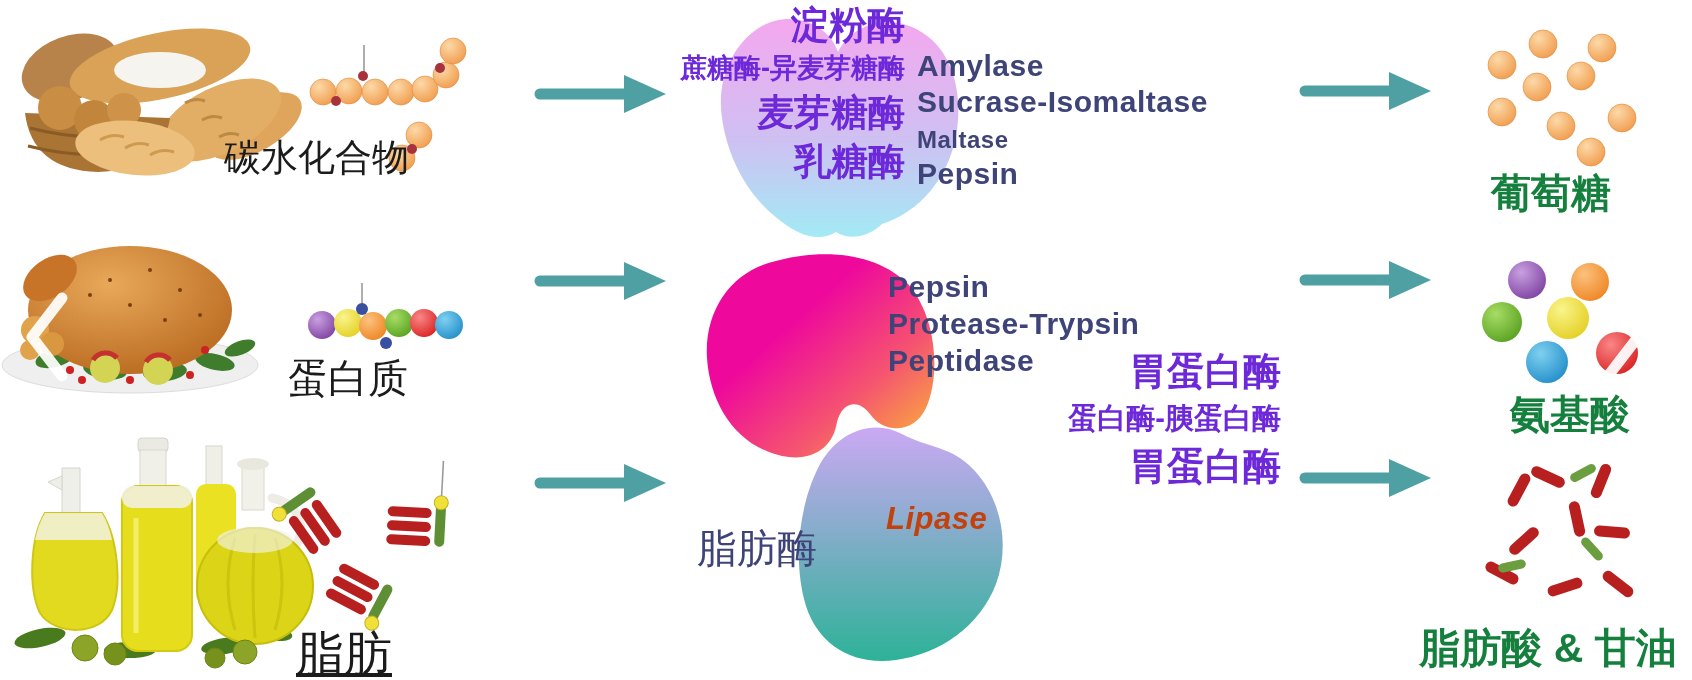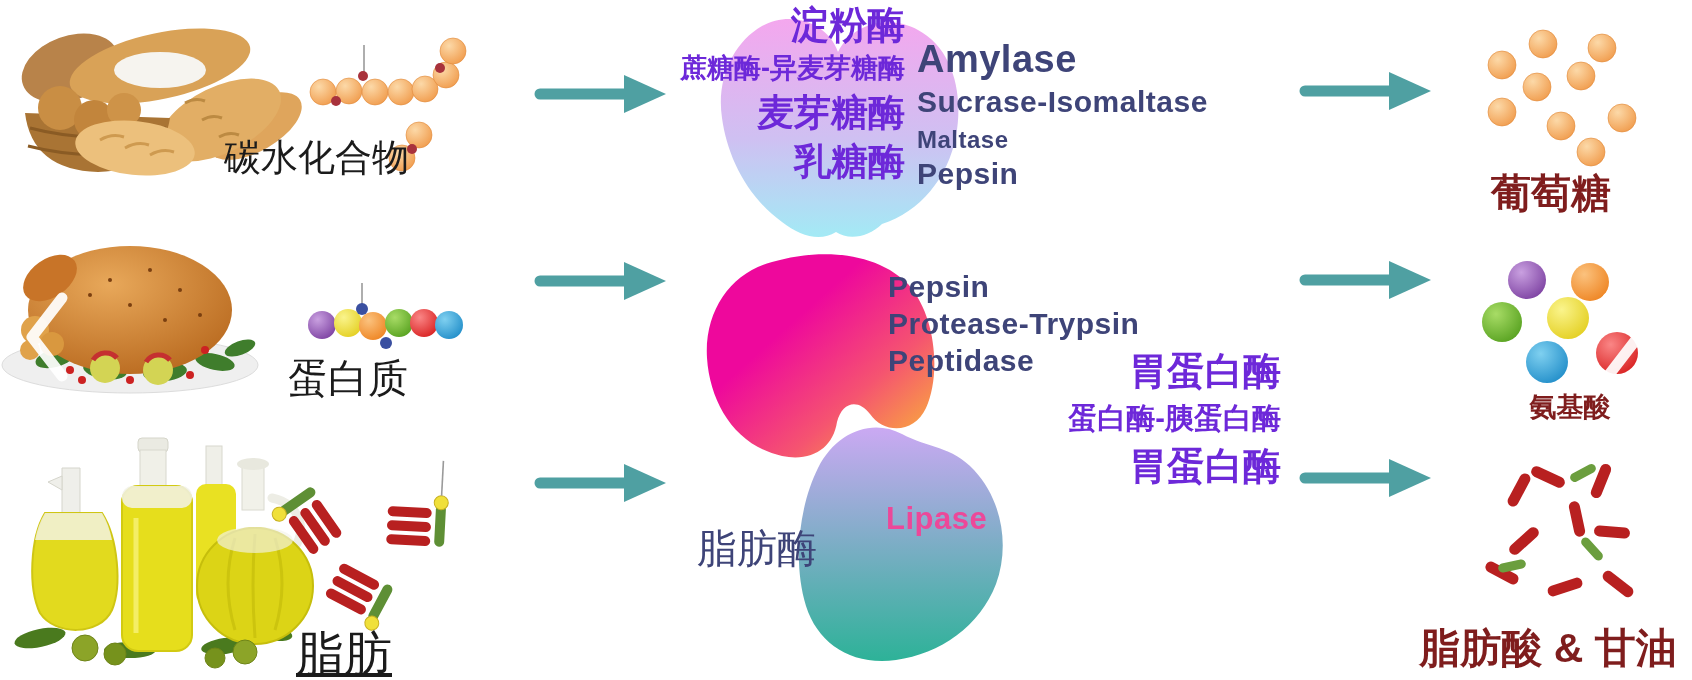--- a/index.html
+++ b/index.html
@@ -4,22 +4,22 @@
 <style>
   html,body{margin:0;padding:0;background:#fff;}
   .stage{position:relative;width:1692px;height:680px;background:#ffffff;overflow:hidden;
          font-family:"Liberation Sans", sans-serif;}
   .gfx{position:absolute;left:0;top:0;z-index:1;}
   .txt{position:absolute;z-index:3;white-space:nowrap;line-height:1.05;}
   .zh-enz{color:#6d28d9;font-weight:700;text-align:center;}
   .zh-enz-l{color:#3E4478;font-weight:400;}
   .en-enz{color:#3E4478;font-weight:700;letter-spacing:.5px;}
   .food-label{color:#1B1B1B;font-weight:500;text-align:left;}
-  .prod-label{color:#7f1d1d;font-weight:700;text-align:center;}
-  .lipase{color:#ec4899;font-weight:700;letter-spacing:.5px;}
+  .prod-label{color:#15803d;font-weight:700;text-align:center;}
+  .lipase{color:#c2410c;font-weight:700;letter-spacing:.5px;font-style:italic;}
   .nav-btn{position:absolute;z-index:5;background:transparent;border:none;padding:0;cursor:pointer;}
 </style>
 </head>
 <body>
 
 <div class="stage">
 
   <svg class="gfx" width="1692" height="680" viewBox="0 0 1692 680">
     <defs>
       <linearGradient id="gBlob1" x1="0" y1="0" x2="0" y2="1">
@@ -300,38 +300,38 @@
     </g>
   </svg>
 
   <div class="txt food-label" style="left:224px;top:139px;width:300px;font-size:37px;">碳水化合物</div>
 
   <div class="txt zh-enz" style="right:787px;top:6px;font-size:38px;">淀粉酶</div>
   <div class="txt zh-enz" style="right:787px;top:94px;font-size:37px;">麦芽糖酶</div>
   <div class="txt zh-enz" style="right:787px;top:54px;font-size:27px;">蔗糖酶-异麦芽糖酶</div>
   <div class="txt zh-enz" style="right:787px;top:143px;font-size:37px;">乳糖酶</div>
 
-  <div class="txt en-enz" style="left:917px;top:40px;font-size:38px;">Amylase</div>
+  <div class="txt en-enz" style="left:917px;top:50px;font-size:30px;">Amylase</div>
   <div class="txt en-enz" style="left:917px;top:86px;font-size:30px;">Sucrase-Isomaltase</div>
   <div class="txt en-enz" style="left:917px;top:127px;font-size:24px;">Maltase</div>
   <div class="txt en-enz" style="left:917px;top:158px;font-size:30px;">Pepsin</div>
 
   <div class="txt prod-label" style="left:1451px;top:172px;width:200px;font-size:40px;">葡萄糖</div>
 
   <div class="txt food-label" style="left:288px;top:357px;width:200px;font-size:40px;">蛋白质</div>
 
   <div class="txt en-enz" style="left:888px;top:271px;font-size:30px;">Pepsin</div>
   <div class="txt en-enz" style="left:888px;top:308px;font-size:30px;">Protease-Trypsin</div>
   <div class="txt en-enz" style="left:888px;top:345px;font-size:30px;">Peptidase</div>
 
   <div class="txt zh-enz" style="right:411px;top:352px;font-size:38px;">胃蛋白酶</div>
   <div class="txt zh-enz" style="right:411px;top:403px;font-size:29px;">蛋白酶-胰蛋白酶</div>
   <div class="txt zh-enz" style="right:411px;top:447px;font-size:38px;">胃蛋白酶</div>
 
-  <div class="txt prod-label" style="left:1470px;top:393px;width:200px;font-size:27px;">氨基酸</div>
+  <div class="txt prod-label" style="left:1470px;top:393px;width:200px;font-size:40px;">氨基酸</div>
 
   <div class="txt food-label" style="left:296px;top:629px;width:200px;font-size:48px;text-decoration:underline;">脂肪</div>
 
   <div class="txt zh-enz-l" style="left:697px;top:527px;font-size:40px;">脂肪酶</div>
   <div class="txt lipase" style="left:886px;top:503px;font-size:31px;">Lipase</div>
 
   <div class="txt prod-label" style="left:1398px;top:627px;width:300px;font-size:41px;">脂肪酸 &amp; 甘油</div>
 
   <button class="nav-btn" style="left:18px;top:290px;width:52px;height:94px;">
     <svg width="52" height="94" viewBox="0 0 52 94">

